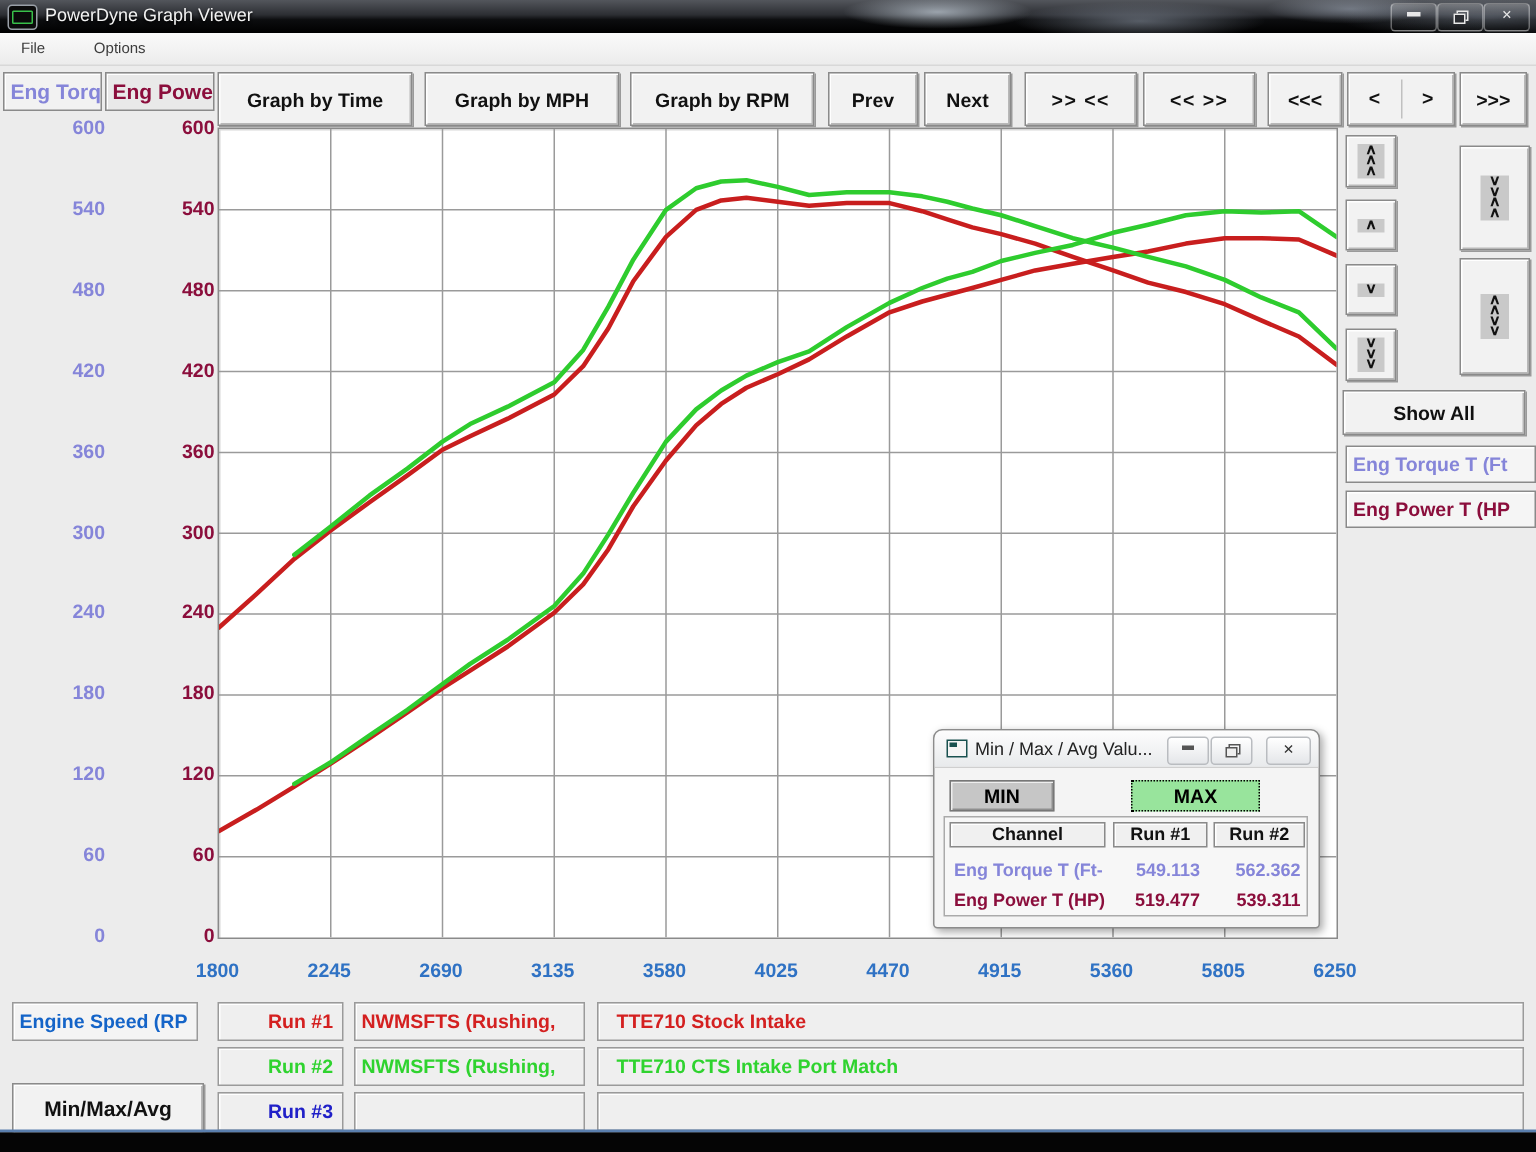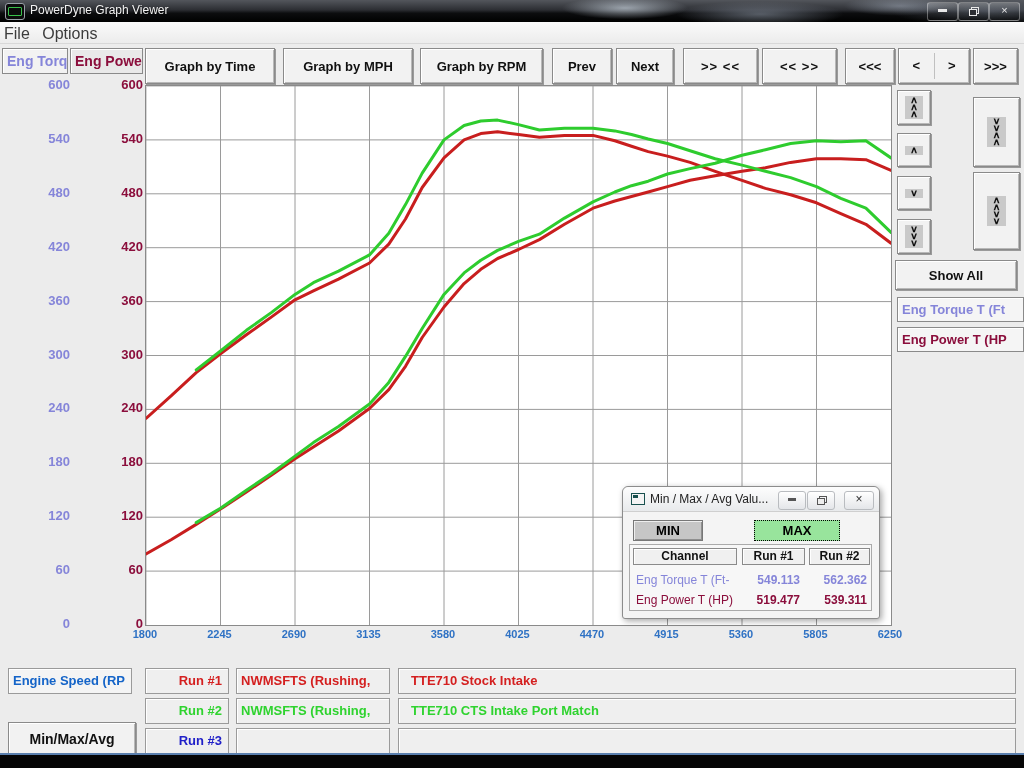--- a/index.html
+++ b/index.html
@@ -29,21 +29,21 @@
   .winbtn.close{left:989px;width:29px;}
   .glyph-min{display:inline-block;width:9px;height:3px;background:#e8e8e8;margin-bottom:2px;}
   .glyph-restore{position:relative;display:inline-block;width:9px;height:8px;margin-top:4px;}
   .glyph-restore i{position:absolute;border:1px solid #e8e8e8;width:6px;height:5px;}
   .glyph-restore i:first-child{left:2px;top:0;}
   .glyph-restore i:last-child{left:0;top:2px;background:#2c2e33;}
 
   
   .menubar{position:absolute;left:0;top:22px;width:1024px;height:21px;
     background:linear-gradient(180deg,#fafafa,#ececec);border-bottom:1px solid #d8d8d8;}
-  .menu-item{display:inline-block;padding:3px 4px;font-size:16px;color:#3c3c3c;}
+  .menu-item{display:inline-block;padding:3px 14px;font-size:10px;color:#3c3c3c;}
 
   
   .btn{position:absolute;background:#f2f2f2;border:1px solid #8a8a8a;
     box-shadow:inset 1px 1px 0 #fff, inset -1px -1px 0 #b8b8b8, 1px 1px 0 #9a9a9a;
     font-weight:bold;font-size:13px;color:#111;text-align:center;
     display:flex;align-items:center;justify-content:center;box-sizing:border-box;}
 
   
   .tb-time{left:145px;top:48px;width:130px;height:36px;}
   .tb-mph{left:283px;top:48px;width:130px;height:36px;}
@@ -64,22 +64,22 @@
     white-space:nowrap;overflow:hidden;}
   .axis-tab.torq{left:2px;width:66px;color:#8585d9;}
   .axis-tab.powr{left:70px;width:73px;color:#8b0e3c;background:#e9e9e9;}
 
   
   .plot{position:absolute;left:145px;top:85px;width:745px;height:539px;background:#fff;
     border:1px solid #8a8a8a;box-shadow:inset 1px 1px 0 #d7d7d7;box-sizing:content-box;}
   .ylab{position:absolute;font-weight:bold;font-size:13px;height:16px;line-height:16px;text-align:right;}
   .ylab.torq{left:28px;width:42px;color:#8585d9;}
   .ylab.powr{left:93px;width:50px;color:#8b0e3c;}
-  .xlab{position:absolute;top:626px;width:64px;height:16px;line-height:16px;text-align:center;
-    font-weight:bold;font-size:11px;color:#2f72c4;}
+  .xlab{position:absolute;top:639px;width:64px;height:16px;line-height:16px;text-align:center;
+    font-weight:bold;font-size:13px;color:#2f72c4;}
 
   
   .scroll-btn{flex-direction:column;}
   .chev-patch{background:#c9c9c9;padding:1px 5px;display:flex;flex-direction:column;
     align-items:center;justify-content:center;}
   .chev{font-size:11px;line-height:7px;font-weight:bold;color:#111;transform:scaleY(.85);}
   .showall{left:895px;top:260px;width:122px;height:30px;}
   .chan-box{position:absolute;left:897px;width:127px;height:25px;border:1px solid #8a8a8a;
     background:#f5f5f5;box-shadow:inset 1px 1px 0 #fff;box-sizing:border-box;
     font-weight:bold;font-size:13px;line-height:23px;padding-left:4px;
@@ -118,21 +118,21 @@
   .minmax-toggle{position:absolute;top:33px;height:21px;border:1px solid #777;
     font-weight:bold;font-size:13px;text-align:center;line-height:19px;box-sizing:border-box;}
   .minmax-toggle.minb{left:10px;width:70px;background:#c6c6c6;
     box-shadow:inset 1px 1px 0 #eee, inset -1px -1px 0 #8f8f8f;}
   .minmax-toggle.maxb{left:131px;width:86px;background:#98e49c;border:1px dotted #000;}
   .popup-list{position:absolute;left:6px;top:57px;width:243px;height:67px;
     border:1px solid #aaa;background:#f7f7f7;box-sizing:border-box;}
   .hdr-box{position:absolute;top:3px;height:17px;border:1px solid #8a8a8a;background:#f0f0f0;
     box-shadow:inset 1px 1px 0 #fff;box-sizing:border-box;font-weight:bold;font-size:12px;
     text-align:center;line-height:15px;color:#111;}
-  .popup-row-label{position:absolute;left:6px;font-weight:normal;font-size:12px;white-space:nowrap;}
+  .popup-row-label{position:absolute;left:6px;font-weight:bold;font-size:12px;white-space:nowrap;}
   .popup-val{position:absolute;font-weight:bold;font-size:12px;text-align:right;}
 
   .bottom-edge{position:absolute;left:0;top:753px;width:1024px;height:2px;background:#5a7fae;}
   .taskbar{position:absolute;left:0;top:755px;width:1024px;height:13px;background:#050505;}
 </style>
 </head>
 <body>
 
 <div class="window">
 

